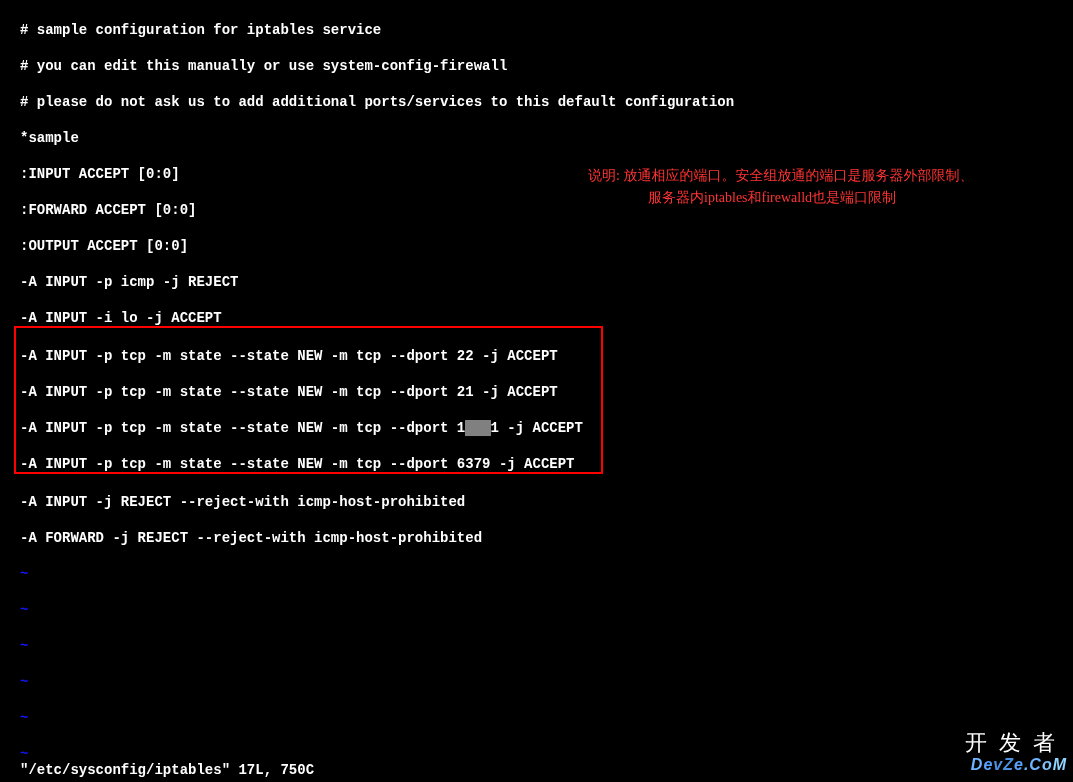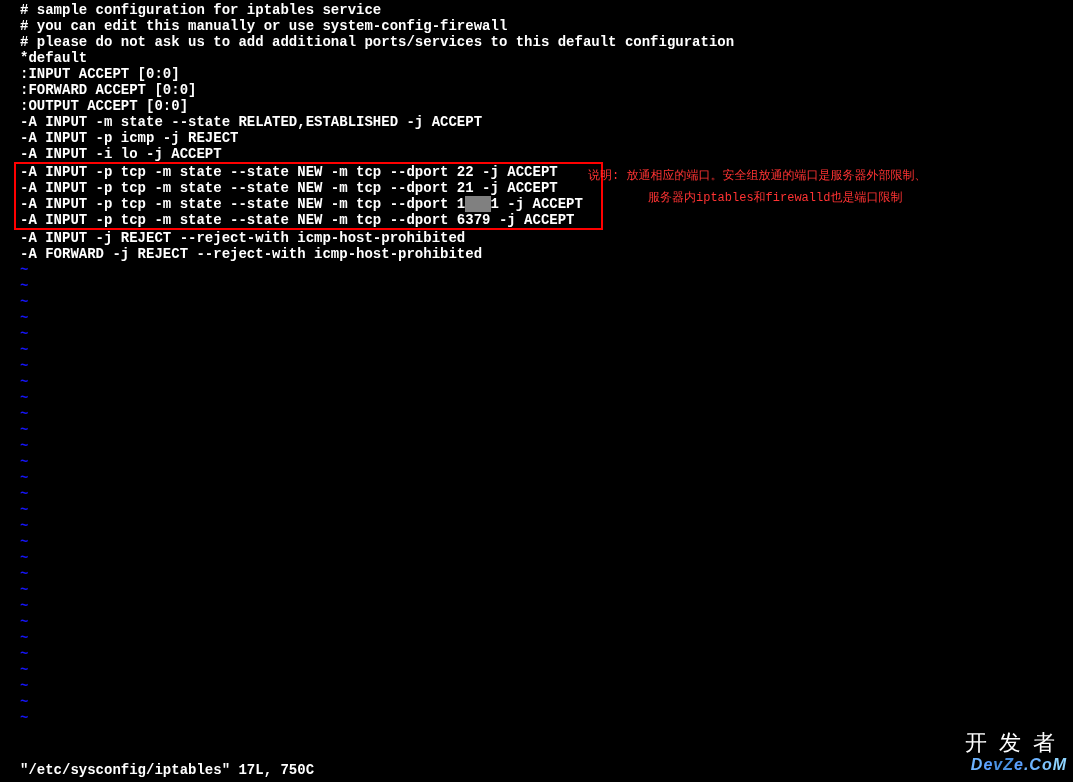--- a/index.html
+++ b/index.html
@@ -18,40 +18,41 @@
       overflow: hidden;
       position: relative;
     }
     .terminal {
       padding: 2px 0 0 20px;
       line-height: 16px;
     }
     .line {
       white-space: pre;
       height: 16px;
+      margin-top: 20px;
     }
     .tilde {
       color: #1515f8;
     }
     .highlighted-group {
       border: 2px solid #ff0000;
       display: inline-block;
       margin-left: -6px;
       padding-left: 4px;
       padding-right: 18px;
     }
     .censored {
       background-color: #808080;
       color: #808080;
     }
     .annotation {
       position: absolute;
       color: #ff3333;
-      font-family: Liberation Mono, monospace;
-      font-size: 12px;
+      font-family: Liberation Serif, serif;
+      font-size: 14px;
       font-weight: normal;
       line-height: 20px;
     }
     .annotation-1 {
       top: 166px;
       left: 588px;
     }
     .annotation-2 {
       top: 188px;
       left: 622px;
@@ -95,25 +96,24 @@
     .wm-o { color: #7ec4ff; }
     .wm-m { color: #8ed4ff; }
   </style>
 </head>
 <body>
 
 <div class="terminal">
   <div class="line"># sample configuration for iptables service</div>
   <div class="line"># you can edit this manually or use system-config-firewall</div>
   <div class="line"># please do not ask us to add additional ports/services to this default configuration</div>
-  <div class="line">*default</div>
+  <div class="line">*sample</div>
   <div class="line">:INPUT ACCEPT [0:0]</div>
   <div class="line">:FORWARD ACCEPT [0:0]</div>
   <div class="line">:OUTPUT ACCEPT [0:0]</div>
-  <div class="line">-A INPUT -m state --state RELATED,ESTABLISHED -j ACCEPT</div>
   <div class="line">-A INPUT -p icmp -j REJECT</div>
   <div class="line">-A INPUT -i lo -j ACCEPT</div>
   <div class="highlighted-group">
     <div class="line">-A INPUT -p tcp -m state --state NEW -m tcp --dport 22 -j ACCEPT</div>
     <div class="line">-A INPUT -p tcp -m state --state NEW -m tcp --dport 21 -j ACCEPT</div>
     <div class="line">-A INPUT -p tcp -m state --state NEW -m tcp --dport 1<span class="censored">███</span>1 -j ACCEPT</div>
     <div class="line">-A INPUT -p tcp -m state --state NEW -m tcp --dport 6379 -j ACCEPT</div>
   </div>
   <div class="line">-A INPUT -j REJECT --reject-with icmp-host-prohibited</div>
   <div class="line">-A FORWARD -j REJECT --reject-with icmp-host-prohibited</div>

